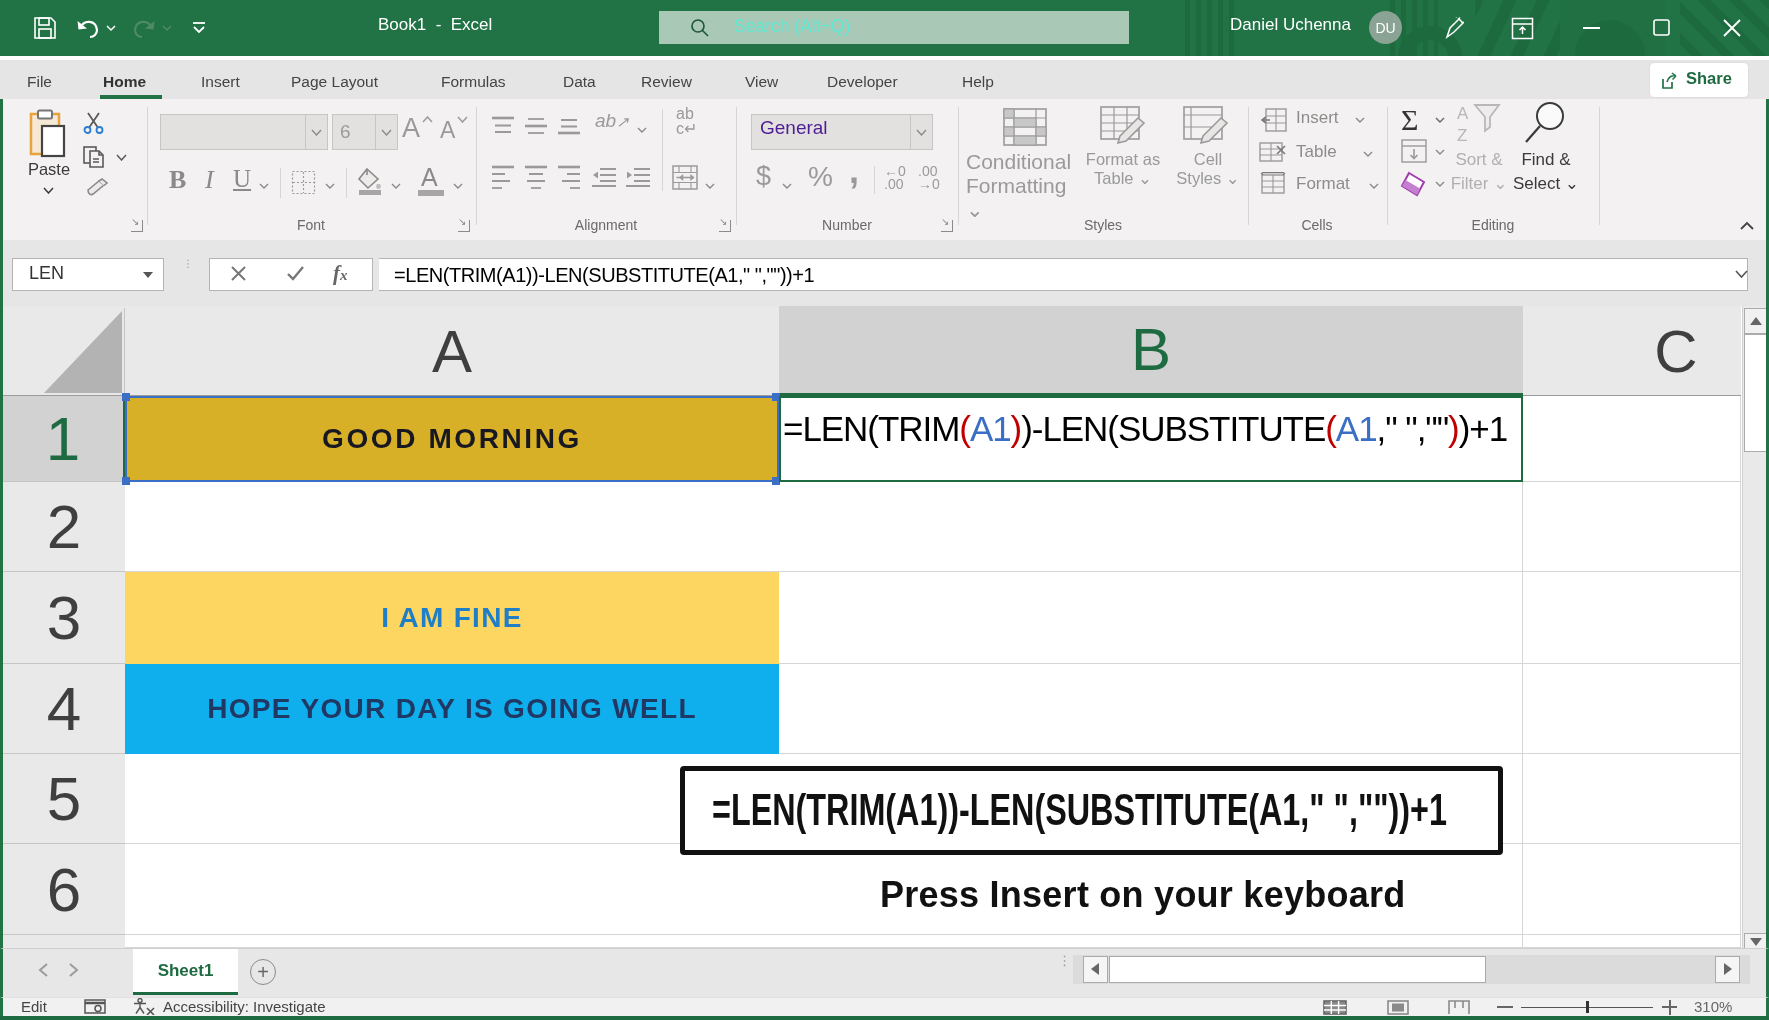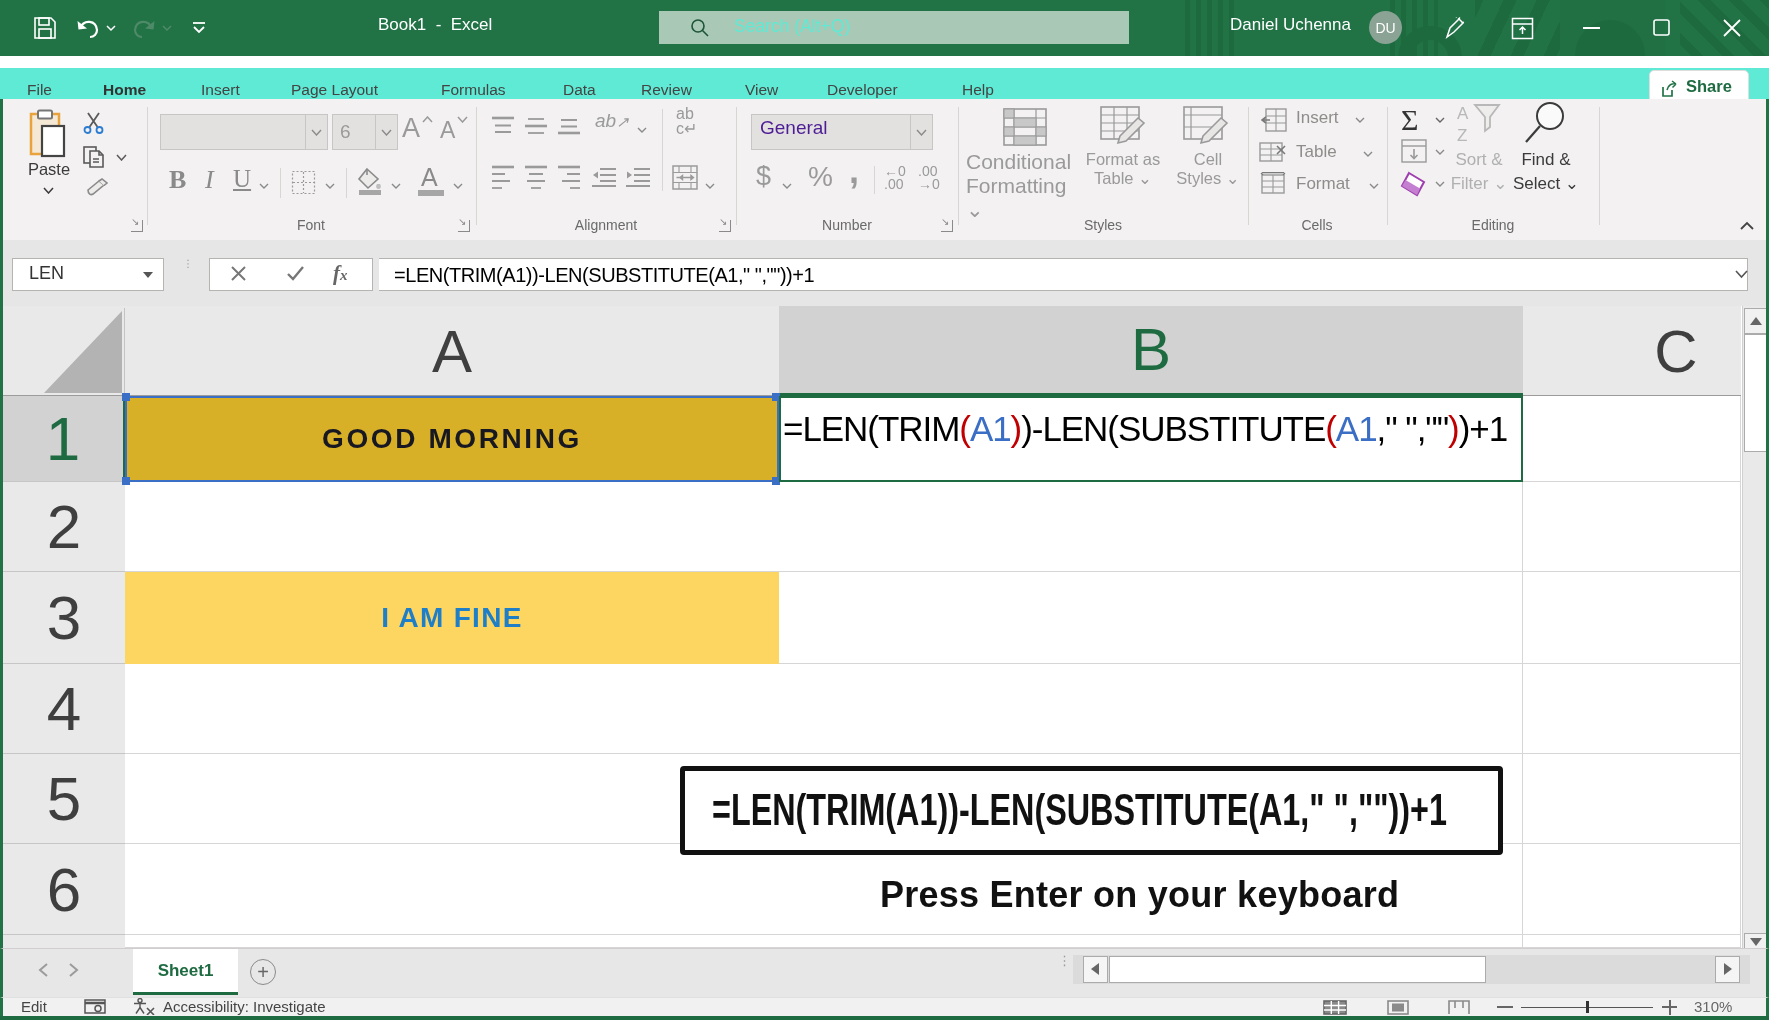--- a/index.html
+++ b/index.html
@@ -6,21 +6,21 @@
 html,body { width:1769px; height:1020px; overflow:hidden; font-family:"Liberation Sans", sans-serif; }
 .abs { position:absolute; }
 #app { position:relative; width:1769px; height:1020px; background:#fff; }
 
 
 #titlebar { position:absolute; left:0; top:0; width:1769px; height:56px; background:#217346; overflow:hidden; }
 #titlebar .deco { position:absolute; opacity:1; }
 .ttxt { color:#fff; font-size:17px; }
 
 
-#tabrow { position:absolute; left:0; top:68px; width:1769px; height:43px; background:#5eead4; }
+#tabrow { position:absolute; left:0; top:60px; width:1769px; height:43px; background:#e5e5e5; }
 .rtab { position:absolute; top:0; height:43px; line-height:43px; font-size:15.5px; color:#444; }
 
 
 #ribbon { position:absolute; left:0; top:99px; width:1769px; height:141px; background:#F3F1F1; border-left:3px solid #217346; border-right:3px solid #217346; }
 .gsep { position:absolute; top:8px; width:1px; height:118px; background:#D8D6D4; }
 .glabel { position:absolute; top:118px; width:120px; text-align:center; font-size:14px; color:#6a6a6a; }
 .launch { position:absolute; top:121px; width:12px; height:12px; border:1px solid #8a8a8a; border-top:none; border-left:none; }
 .launch:after { content:"\2198"; position:absolute; left:0px; top:-4px; font-size:10px; color:#8a8a8a; }
 .gtext { position:absolute; font-size:15px; color:#8f8d8b; }
 
@@ -446,36 +446,37 @@
   <div class="abs" style="left:122px;top:175px;width:1616px;height:1px;background:#D6D6D6;"></div>
   <div class="abs" style="left:122px;top:265px;width:1616px;height:1px;background:#D6D6D6;"></div>
   <div class="abs" style="left:122px;top:357px;width:1616px;height:1px;background:#D6D6D6;"></div>
   <div class="abs" style="left:122px;top:447px;width:1616px;height:1px;background:#D6D6D6;"></div>
   <div class="abs" style="left:122px;top:537px;width:1616px;height:1px;background:#D6D6D6;"></div>
   <div class="abs" style="left:122px;top:628px;width:1616px;height:1px;background:#D6D6D6;"></div>
   <div class="abs" style="left:122px;top:641px;width:1616px;height:1px;background:#D6D6D6;"></div>
 
   <div class="cell" style="left:122px;top:90px;width:654px;height:86px;background:#D8B027;font-size:28px;font-weight:bold;color:#181822;letter-spacing:2.6px;">GOOD MORNING</div>
   <div class="cell" style="left:122px;top:266px;width:654px;height:92px;background:#FDD662;font-size:28px;font-weight:bold;color:#1E7FC8;letter-spacing:1.3px;">I AM FINE</div>
+  <div class="cell" style="left:122px;top:358px;width:654px;height:90px;background:#0FAEEC;font-size:28px;font-weight:bold;color:#203864;letter-spacing:1.33px;">HOPE YOUR DAY IS GOING WELL</div>
 
   <div class="abs" style="left:122px;top:90px;width:654px;height:86px;border:2px solid #3B6EC5;"></div>
   <div class="abs" style="left:119px;top:87px;width:8px;height:8px;background:#3B6EC5;"></div>
   <div class="abs" style="left:769px;top:87px;width:8px;height:8px;background:#3B6EC5;"></div>
   <div class="abs" style="left:119px;top:171px;width:8px;height:8px;background:#3B6EC5;"></div>
   <div class="abs" style="left:769px;top:171px;width:8px;height:8px;background:#3B6EC5;"></div>
 
   <div class="abs" style="left:776px;top:90px;width:744px;height:86px;background:#fff;border:2.5px solid #1E6B41;"></div>
   <div class="abs" style="left:780px;top:103px;font-size:35px;letter-spacing:-1.05px;color:#000;white-space:pre;">=LEN(TRIM<span style="color:#C00000;">(</span><span style="color:#3B6EC5;">A1</span><span style="color:#C00000;">)</span>)-LEN(SUBSTITUTE<span style="color:#C00000;">(</span><span style="color:#3B6EC5;">A1</span>," ",""<span style="color:#C00000;">)</span>)+1</div>
 
   <div class="abs" style="left:677px;top:460px;width:823px;height:89px;background:#fff;border:5px solid #111;border-radius:4px;"></div>
   <svg class="abs" style="left:677px;top:460px;" width="823" height="89" viewBox="0 0 823 89">
     <text x="32" y="59" font-family="Liberation Sans, sans-serif" font-size="44" font-weight="bold" fill="#111" textLength="735" lengthAdjust="spacingAndGlyphs">=LEN(TRIM(A1))-LEN(SUBSTITUTE(A1," ",""))+1</text>
   </svg>
 
-  <div class="abs" style="left:877px;top:568px;font-size:36px;font-weight:bold;color:#111;letter-spacing:0.25px;white-space:nowrap;">Press Enter on your keyboard</div>
+  <div class="abs" style="left:877px;top:568px;font-size:36px;font-weight:bold;color:#111;letter-spacing:0.25px;white-space:nowrap;">Press Insert on your keyboard</div>
 
   <div class="abs" style="left:1739px;top:0px;width:26px;height:642px;background:#E9E9E9;border-left:1px solid #D0D0D0;"></div>
   <div class="abs" style="left:1741px;top:2px;width:24px;height:26px;background:#F1F1F1;border:1px solid #ABABAB;"></div>
   <svg class="abs" style="left:1747px;top:11px;" width="12" height="8" viewBox="0 0 12 8">
         <path d="M0 8 L6 0 L12 8 z" fill="#666"></path>
       </svg>
   <div class="abs" style="left:1741px;top:28px;width:24px;height:118px;background:#fff;border:1px solid #ABABAB;"></div>
   <div class="abs" style="left:1741px;top:627px;width:24px;height:17px;background:#F1F1F1;border:1px solid #ABABAB;"></div>
   <svg class="abs" style="left:1747px;top:632px;" width="12" height="8" viewBox="0 0 12 8">
         <path d="M0 0 L6 8 L12 0 z" fill="#666"></path>

